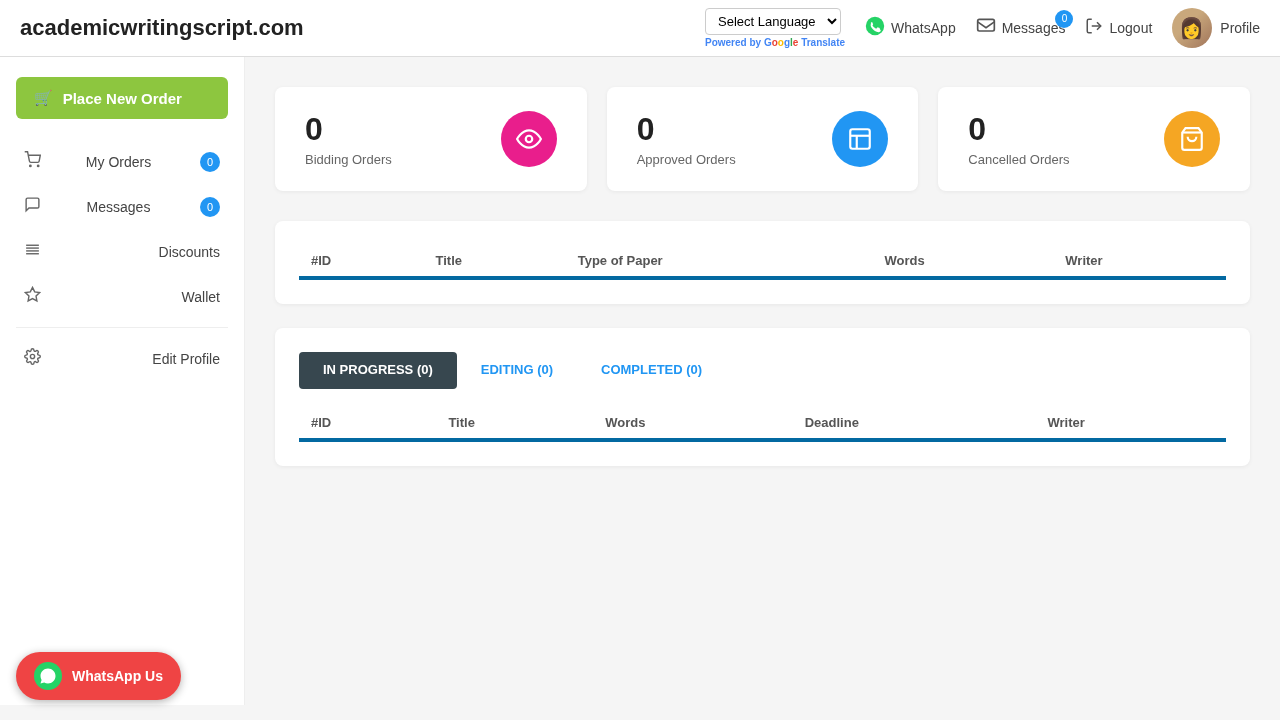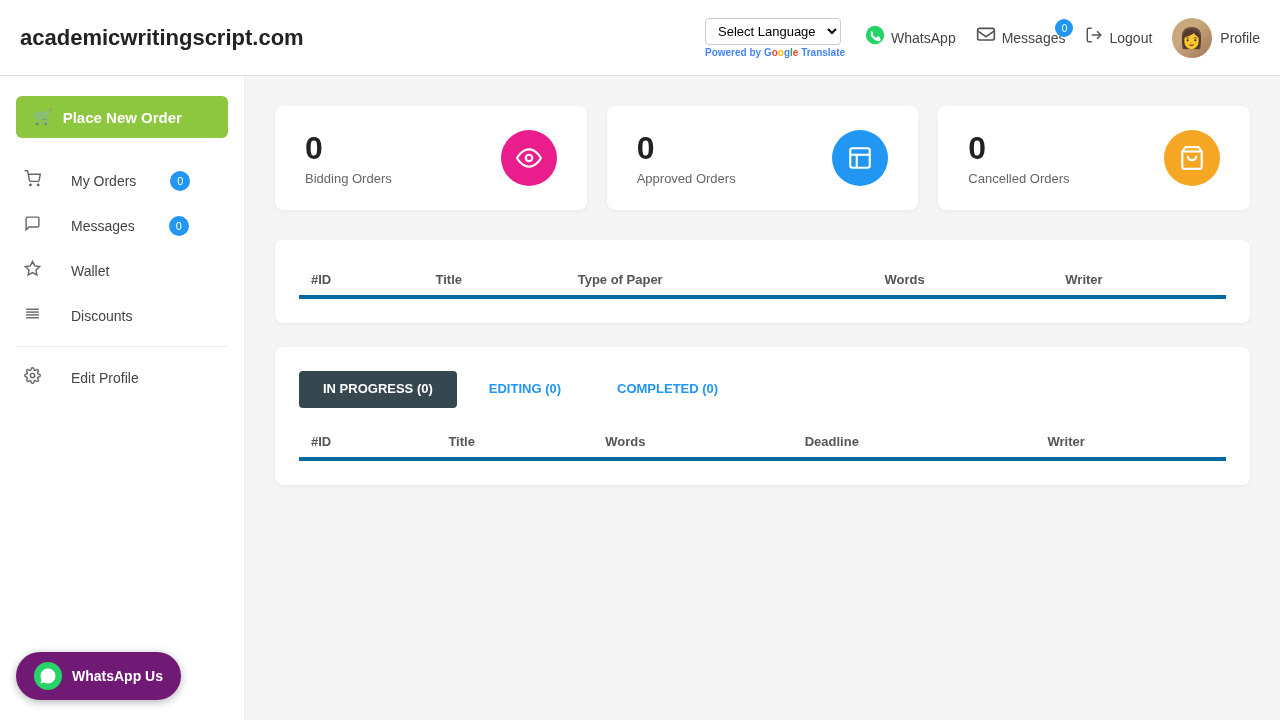--- a/index.html
+++ b/index.html
@@ -3,21 +3,21 @@
   <meta charset="utf-8">
   <style>
     * { box-sizing: border-box; margin: 0; padding: 0; }
     body { font-family: Arial, sans-serif; background: #f5f5f5; color: #333; font-size: 14px; }
 
     
     .header {
       background: #fff;
       border-bottom: 1px solid #ddd;
       padding: 0 20px;
-      height: 76px;
+      height: 57px;
       display: flex;
       align-items: center;
       justify-content: space-between;
     }
     .header-logo {
       font-size: 22px;
       font-weight: bold;
       color: #222;
     }
     .header-right {
@@ -128,20 +128,21 @@
     }
     .sidebar-item {
       display: flex;
       align-items: center;
       gap: 30px;
       padding: 12px 24px;
       color: #444;
       font-size: 14px;
       cursor: pointer;
       position: relative;
+      justify-content: space-between;
     }
     .sidebar-item .nav-icon { font-size: 16px; color: #666; }
     .sidebar-badge {
       background: #2196F3;
       color: #fff;
       border-radius: 50%;
       width: 20px;
       height: 20px;
       font-size: 11px;
       display: inline-flex;
@@ -228,21 +229,21 @@
       padding: 8px 12px;
       border-bottom: 4px solid #0369a1;
       font-size: 13px;
       color: #555;
       font-weight: 600;
     }
 
     
     .tabs-row {
       display: flex;
-      gap: 8px;
+      gap: 0;
       margin-bottom: 18px;
       align-items: flex-end;
     }
     .tab-btn {
       padding: 10px 24px;
       border: none;
       background: transparent;
       font-size: 13px;
       font-weight: 600;
       color: #2196F3;
@@ -253,21 +254,21 @@
       background: #37474F;
       color: #fff;
       border-radius: 4px;
     }
 
     
     .whatsapp-float {
       position: fixed;
       bottom: 20px;
       left: 16px;
-      background: #701a75;
+      background: #ef4444;
       color: #fff;
       border-radius: 24px;
       padding: 10px 18px;
       display: flex;
       align-items: center;
       gap: 10px;
       font-size: 14px;
       font-weight: 600;
       cursor: pointer;
       box-shadow: 0 2px 8px rgba(0,0,0,0.3);
@@ -364,36 +365,36 @@
           <path d="M21 15a2 2 0 0 1-2 2H7l-4 4V5a2 2 0 0 1 2-2h14a2 2 0 0 1 2 2z"></path>
         </svg>
       </span>
       <span>Messages</span>
       <span class="sidebar-badge">0</span>
     </div>
 
     <div class="sidebar-item">
       <span class="nav-icon">
         <svg width="17" height="17" viewBox="0 0 24 24" fill="none" stroke="#666" stroke-width="2">
-          <polygon points="12 2 15.09 8.26 22 9.27 17 14.14 18.18 21.02 12 17.77 5.82 21.02 7 14.14 2 9.27 8.91 8.26 12 2"></polygon>
-        </svg>
-      </span>
-      <span>Wallet</span>
-    </div>
-
-    <div class="sidebar-item">
-      <span class="nav-icon">
-        <svg width="17" height="17" viewBox="0 0 24 24" fill="none" stroke="#666" stroke-width="2">
           <line x1="3" y1="6" x2="21" y2="6"></line>
             <line x1="3" y1="10" x2="21" y2="10"></line>
           <line x1="3" y1="14" x2="21" y2="14"></line>
             <line x1="3" y1="18" x2="21" y2="18"></line>
         </svg>
       </span>
       <span>Discounts</span>
+    </div>
+
+    <div class="sidebar-item">
+      <span class="nav-icon">
+        <svg width="17" height="17" viewBox="0 0 24 24" fill="none" stroke="#666" stroke-width="2">
+          <polygon points="12 2 15.09 8.26 22 9.27 17 14.14 18.18 21.02 12 17.77 5.82 21.02 7 14.14 2 9.27 8.91 8.26 12 2"></polygon>
+        </svg>
+      </span>
+      <span>Wallet</span>
     </div>
 
     <hr class="sidebar-divider">
 
     <div class="sidebar-item">
       <span class="nav-icon">
         <svg width="17" height="17" viewBox="0 0 24 24" fill="none" stroke="#666" stroke-width="2">
           <circle cx="12" cy="12" r="3"></circle>
             <path d="M19.4 15a1.65 1.65 0 0 0 .33 1.82l.06.06a2 2 0 0 1-2.83 2.83l-.06-.06a1.65 1.65 0 0 0-1.82-.33 1.65 1.65 0 0 0-1 1.51V21a2 2 0 0 1-4 0v-.09A1.65 1.65 0 0 0 9 19.4a1.65 1.65 0 0 0-1.82.33l-.06.06a2 2 0 0 1-2.83-2.83l.06-.06A1.65 1.65 0 0 0 4.68 15a1.65 1.65 0 0 0-1.51-1H3a2 2 0 0 1 0-4h.09A1.65 1.65 0 0 0 4.6 9a1.65 1.65 0 0 0-.33-1.82l-.06-.06a2 2 0 0 1 2.83-2.83l.06.06A1.65 1.65 0 0 0 9 4.68a1.65 1.65 0 0 0 1-1.51V3a2 2 0 0 1 4 0v.09a1.65 1.65 0 0 0 1 1.51 1.65 1.65 0 0 0 1.82-.33l.06-.06a2 2 0 0 1 2.83 2.83l-.06.06A1.65 1.65 0 0 0 19.4 9a1.65 1.65 0 0 0 1.51 1H21a2 2 0 0 1 0 4h-.09a1.65 1.65 0 0 0-1.51 1z"></path>
         </svg>

